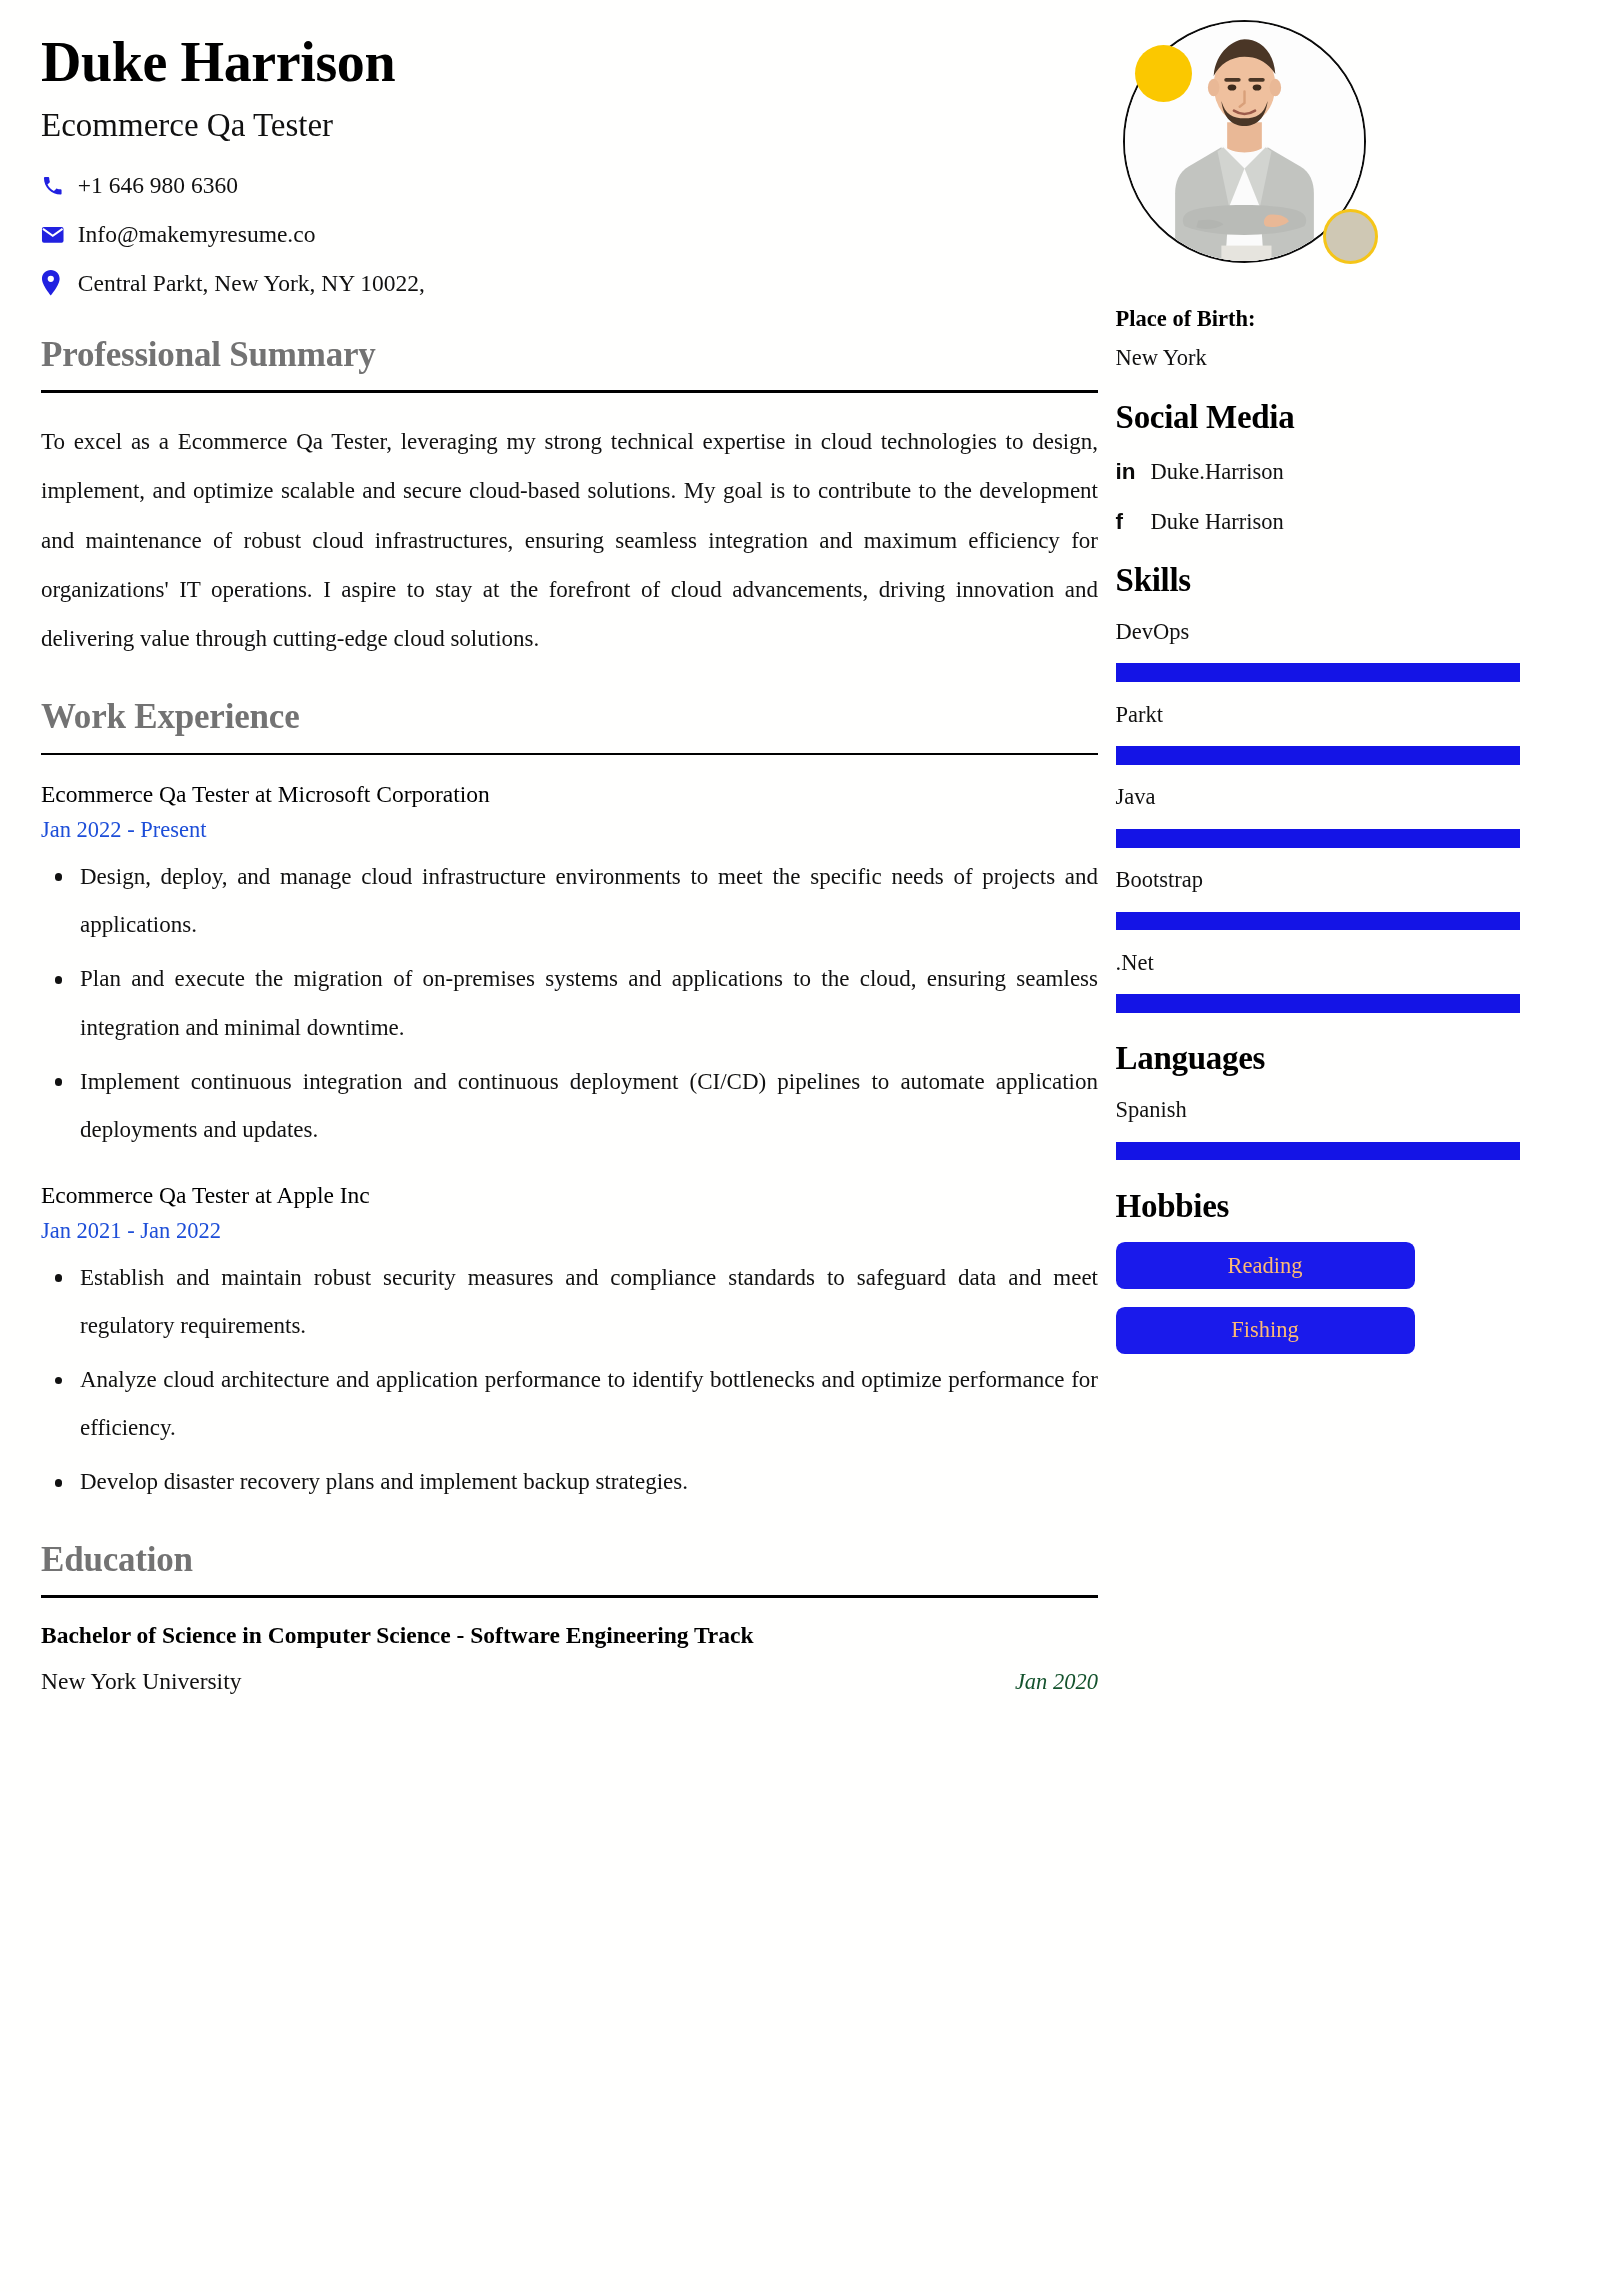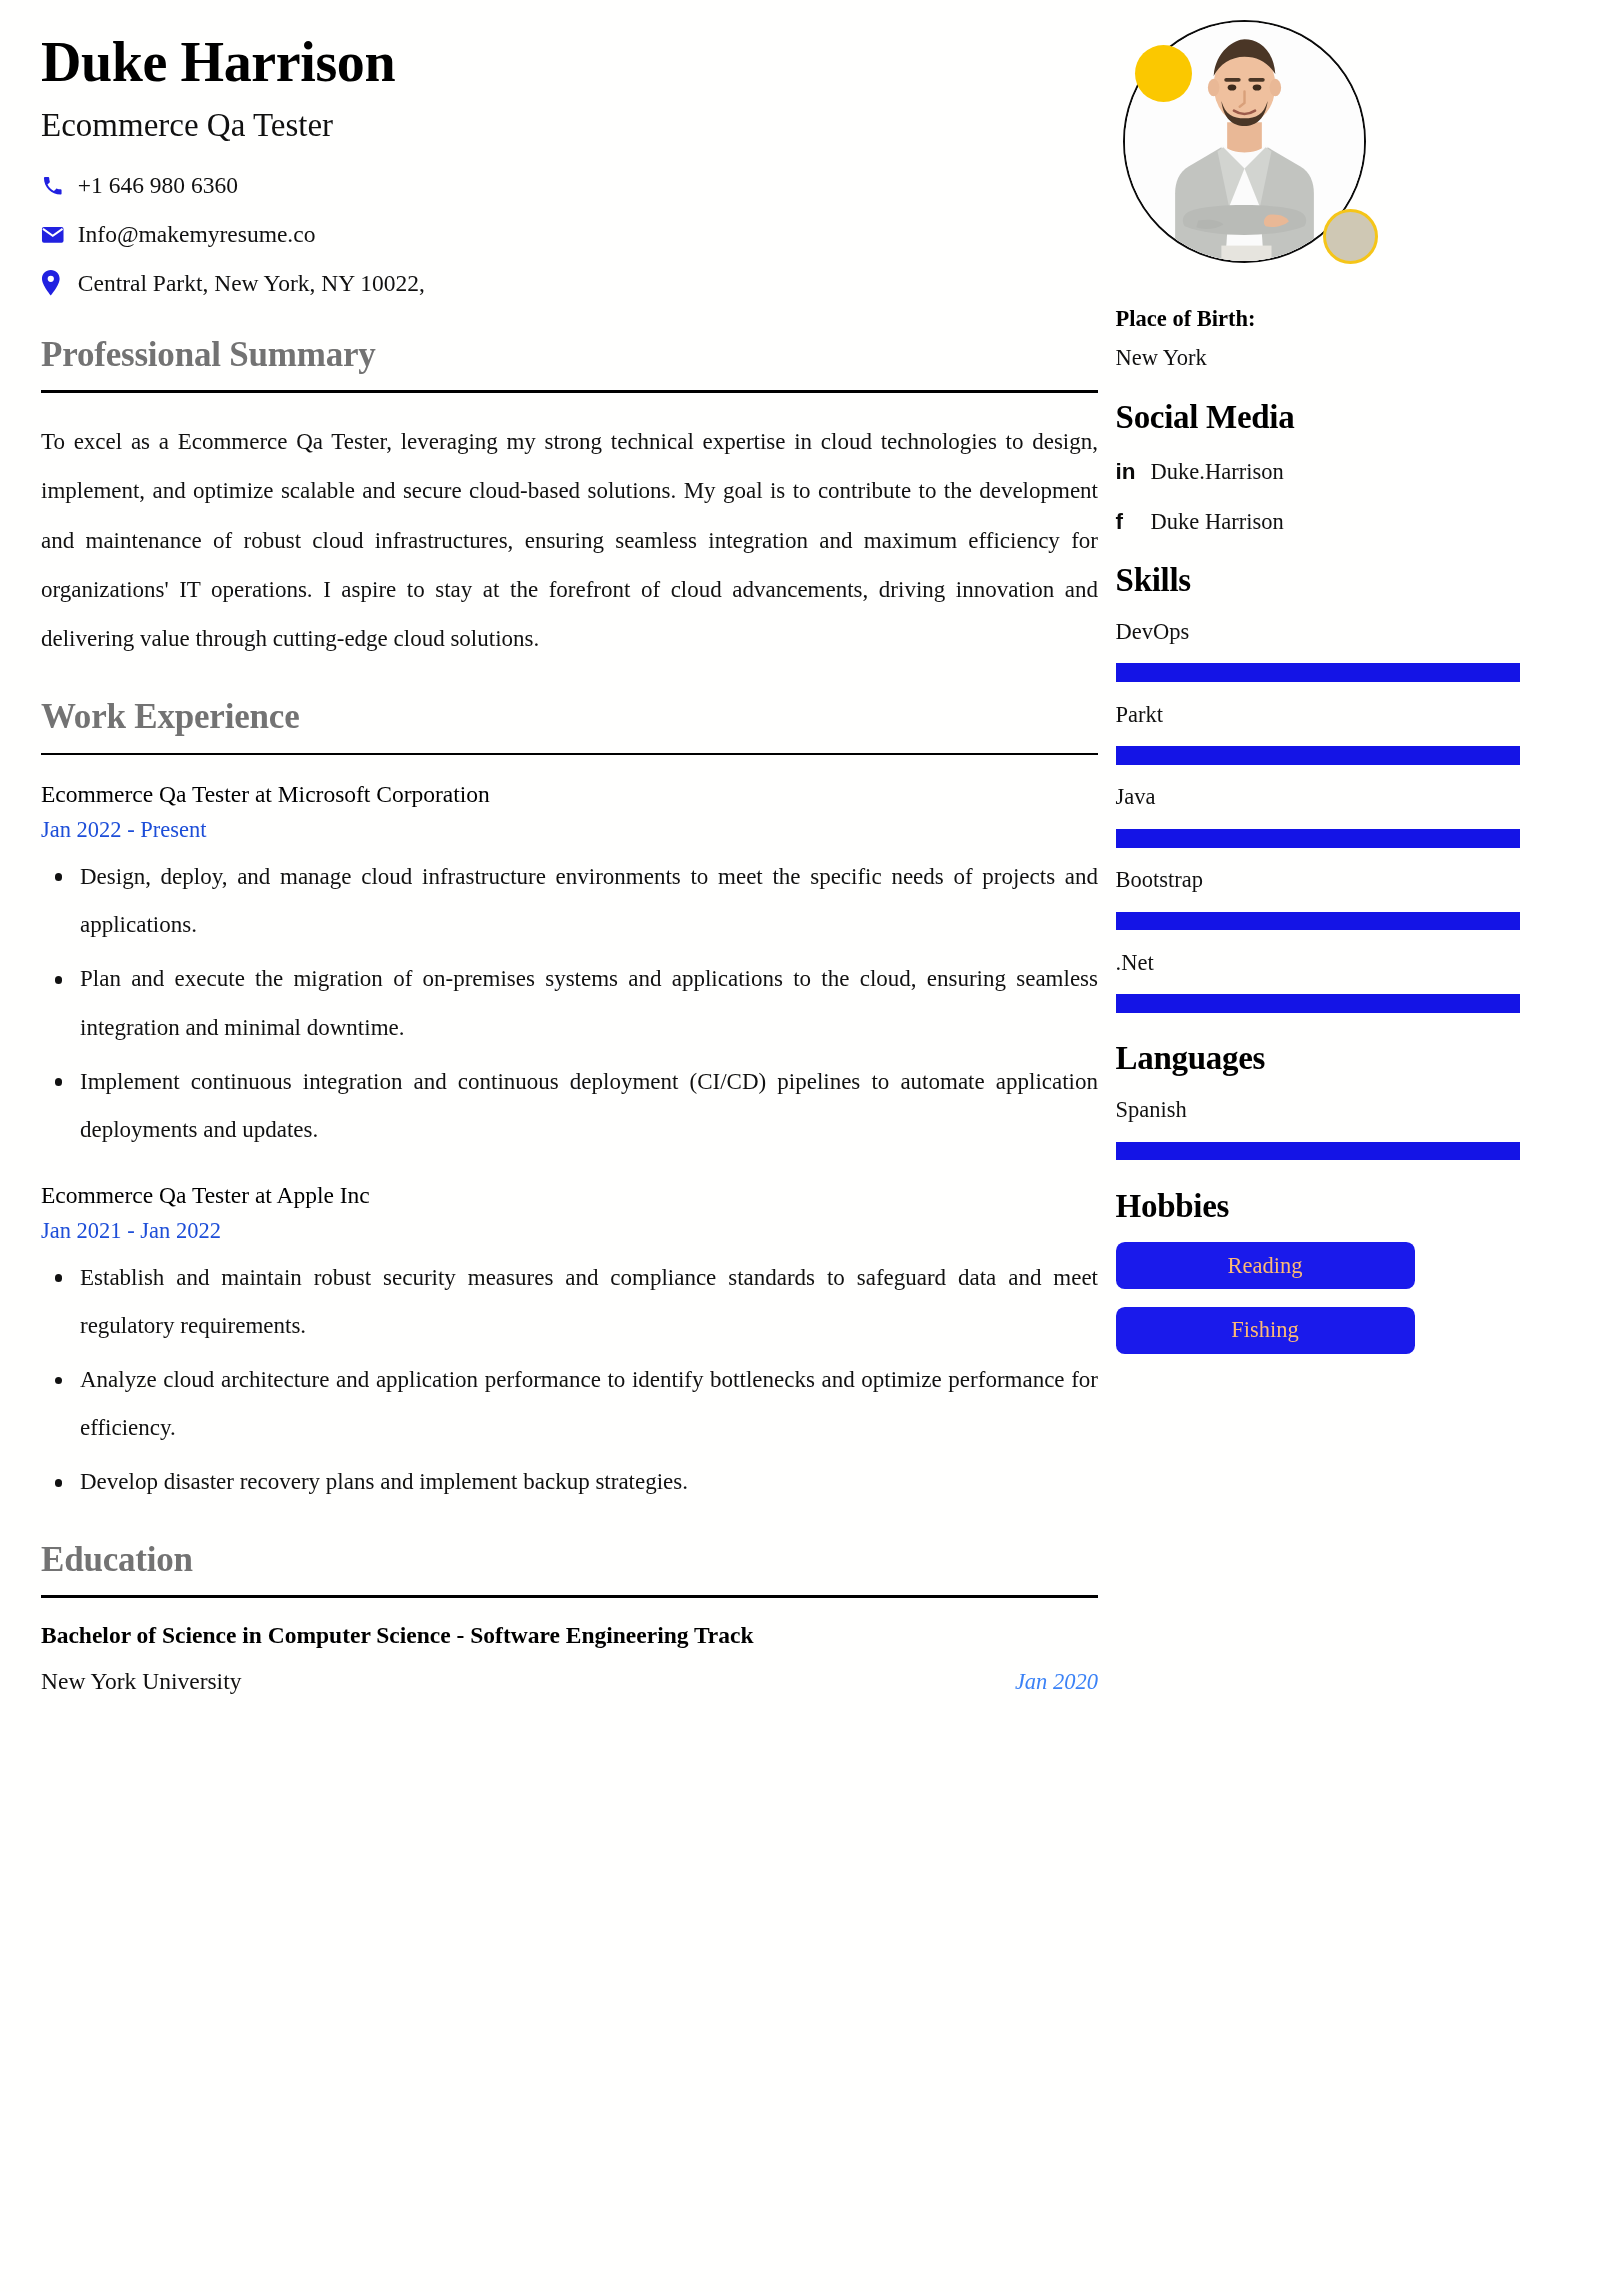--- a/index.html
+++ b/index.html
@@ -151,21 +151,21 @@
     align-items: baseline;
     margin-top: 19.6px;
   }
   .edu-school {
     font-size: 23.5px;
     color: #111;
   }
   .edu-date {
     font-size: 22.5px;
     font-style: italic;
-    color: #3b82f6;
+    color: #14532d;
   }
 
   
   .right-col {
     width: 493px;
     position: relative;
     padding: 0 41px 0 17.6px;
   }
 
   

